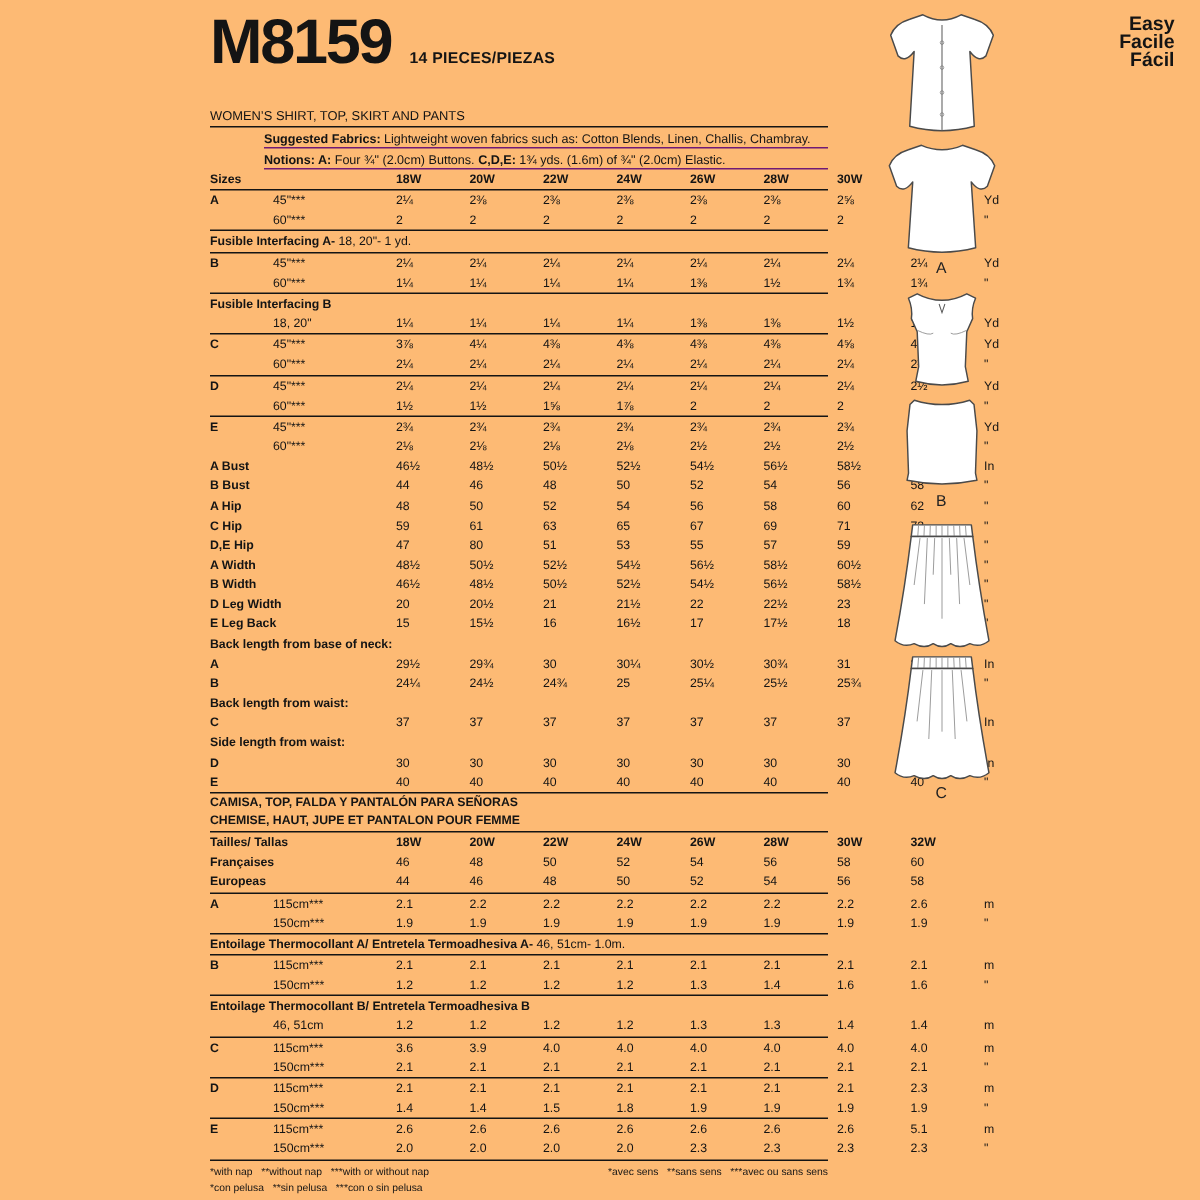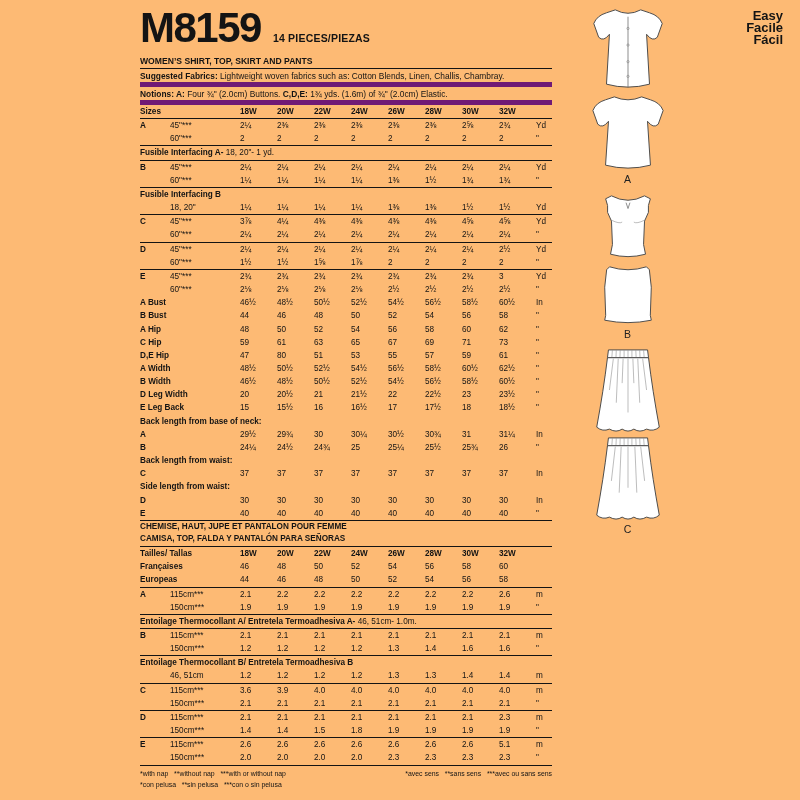--- a/index.html
+++ b/index.html
@@ -6,26 +6,26 @@
   body{width:800px;height:800px;position:relative;font-family:"Liberation Sans",sans-serif;color:#141414;}
   .page{position:absolute;inset:0;background:#fdba74;overflow:hidden;}
 
   
   .left-col{position:absolute;left:140px;top:6px;width:412px;}
   .brand{display:flex;align-items:baseline;height:46px;}
   .mnum{font-size:42px;font-weight:800;letter-spacing:-1.5px;line-height:44px;}
   .pieces{font-size:10.5px;font-weight:600;margin-left:12px;letter-spacing:0.2px;}
   .difficulty{position:absolute;left:723px;top:10px;width:60px;text-align:right;font-size:13px;font-weight:700;line-height:12px;}
 
-  .title-line{font-size:8.6px;font-weight:700;border-bottom:1px solid #141414;padding:2px 0 2px 0;margin-top:2px;white-space:nowrap;}
-  .info-line{font-size:8.4px;border-bottom:5px solid #701a75;padding:1.5px 0;white-space:nowrap;}
+  .title-line{font-size:8.6px;font-weight:400;border-bottom:1px solid #141414;padding:2px 0 2px 0;margin-top:18px;white-space:nowrap;}
+  .info-line{font-size:8.4px;border-bottom:1px solid #701a75;padding:1.5px 0;white-space:nowrap;margin-left:36px;}
   .info-line b{font-weight:700;}
 
   
-  .trow{display:grid;grid-template-columns:30px 70px repeat(8,37px) 16px;line-height:13.15px;font-size:8.2px;white-space:nowrap;}
+  .trow{display:grid;grid-template-columns:30px 70px repeat(8,37px) 16px;line-height:13.15px;font-size:8.2px;white-space:nowrap;gap:12px;}
   .trow.sec{display:block;font-weight:700;}
   .trow.sec .tail{font-weight:400;}
   .trow.sec2{line-height:12.6px;}
   .lbl{font-weight:700;}
   .mlabel{font-weight:700;grid-column:1 / 3;}
   .sub{font-weight:400;}
   .val{font-weight:400;}
   .val.b,.sub.b{font-weight:700;}
   .unit{font-weight:400;}
   .r1{border-top:1px solid #141414;}
@@ -401,22 +401,22 @@
           <span class="val">40</span>
           <span class="val">40</span>
           <span class="val">40</span>
           <span class="val">40</span>
           <span class="val">40</span>
           <span class="val">40</span>
           <span class="val">40</span>
           <span class="unit">"</span>
         </div>
         <div class="trow r2 sec sec2">
+          <div>CAMISA, TOP, FALDA Y PANTALÓN PARA SEÑORAS</div>
           <div><span>CHEMISE, HAUT, JUPE ET PANTALON POUR FEMME</span></div>
-          <div>CAMISA, TOP, FALDA Y PANTALÓN PARA SEÑORAS</div>
         </div>
         <div class="trow r1">
           <span class="mlabel">Tailles/ Tallas</span>
           <span class="val b">18W</span>
           <span class="val b">20W</span>
           <span class="val b">22W</span>
           <span class="val b">24W</span>
           <span class="val b">26W</span>
           <span class="val b">28W</span>
           <span class="val b">30W</span>

